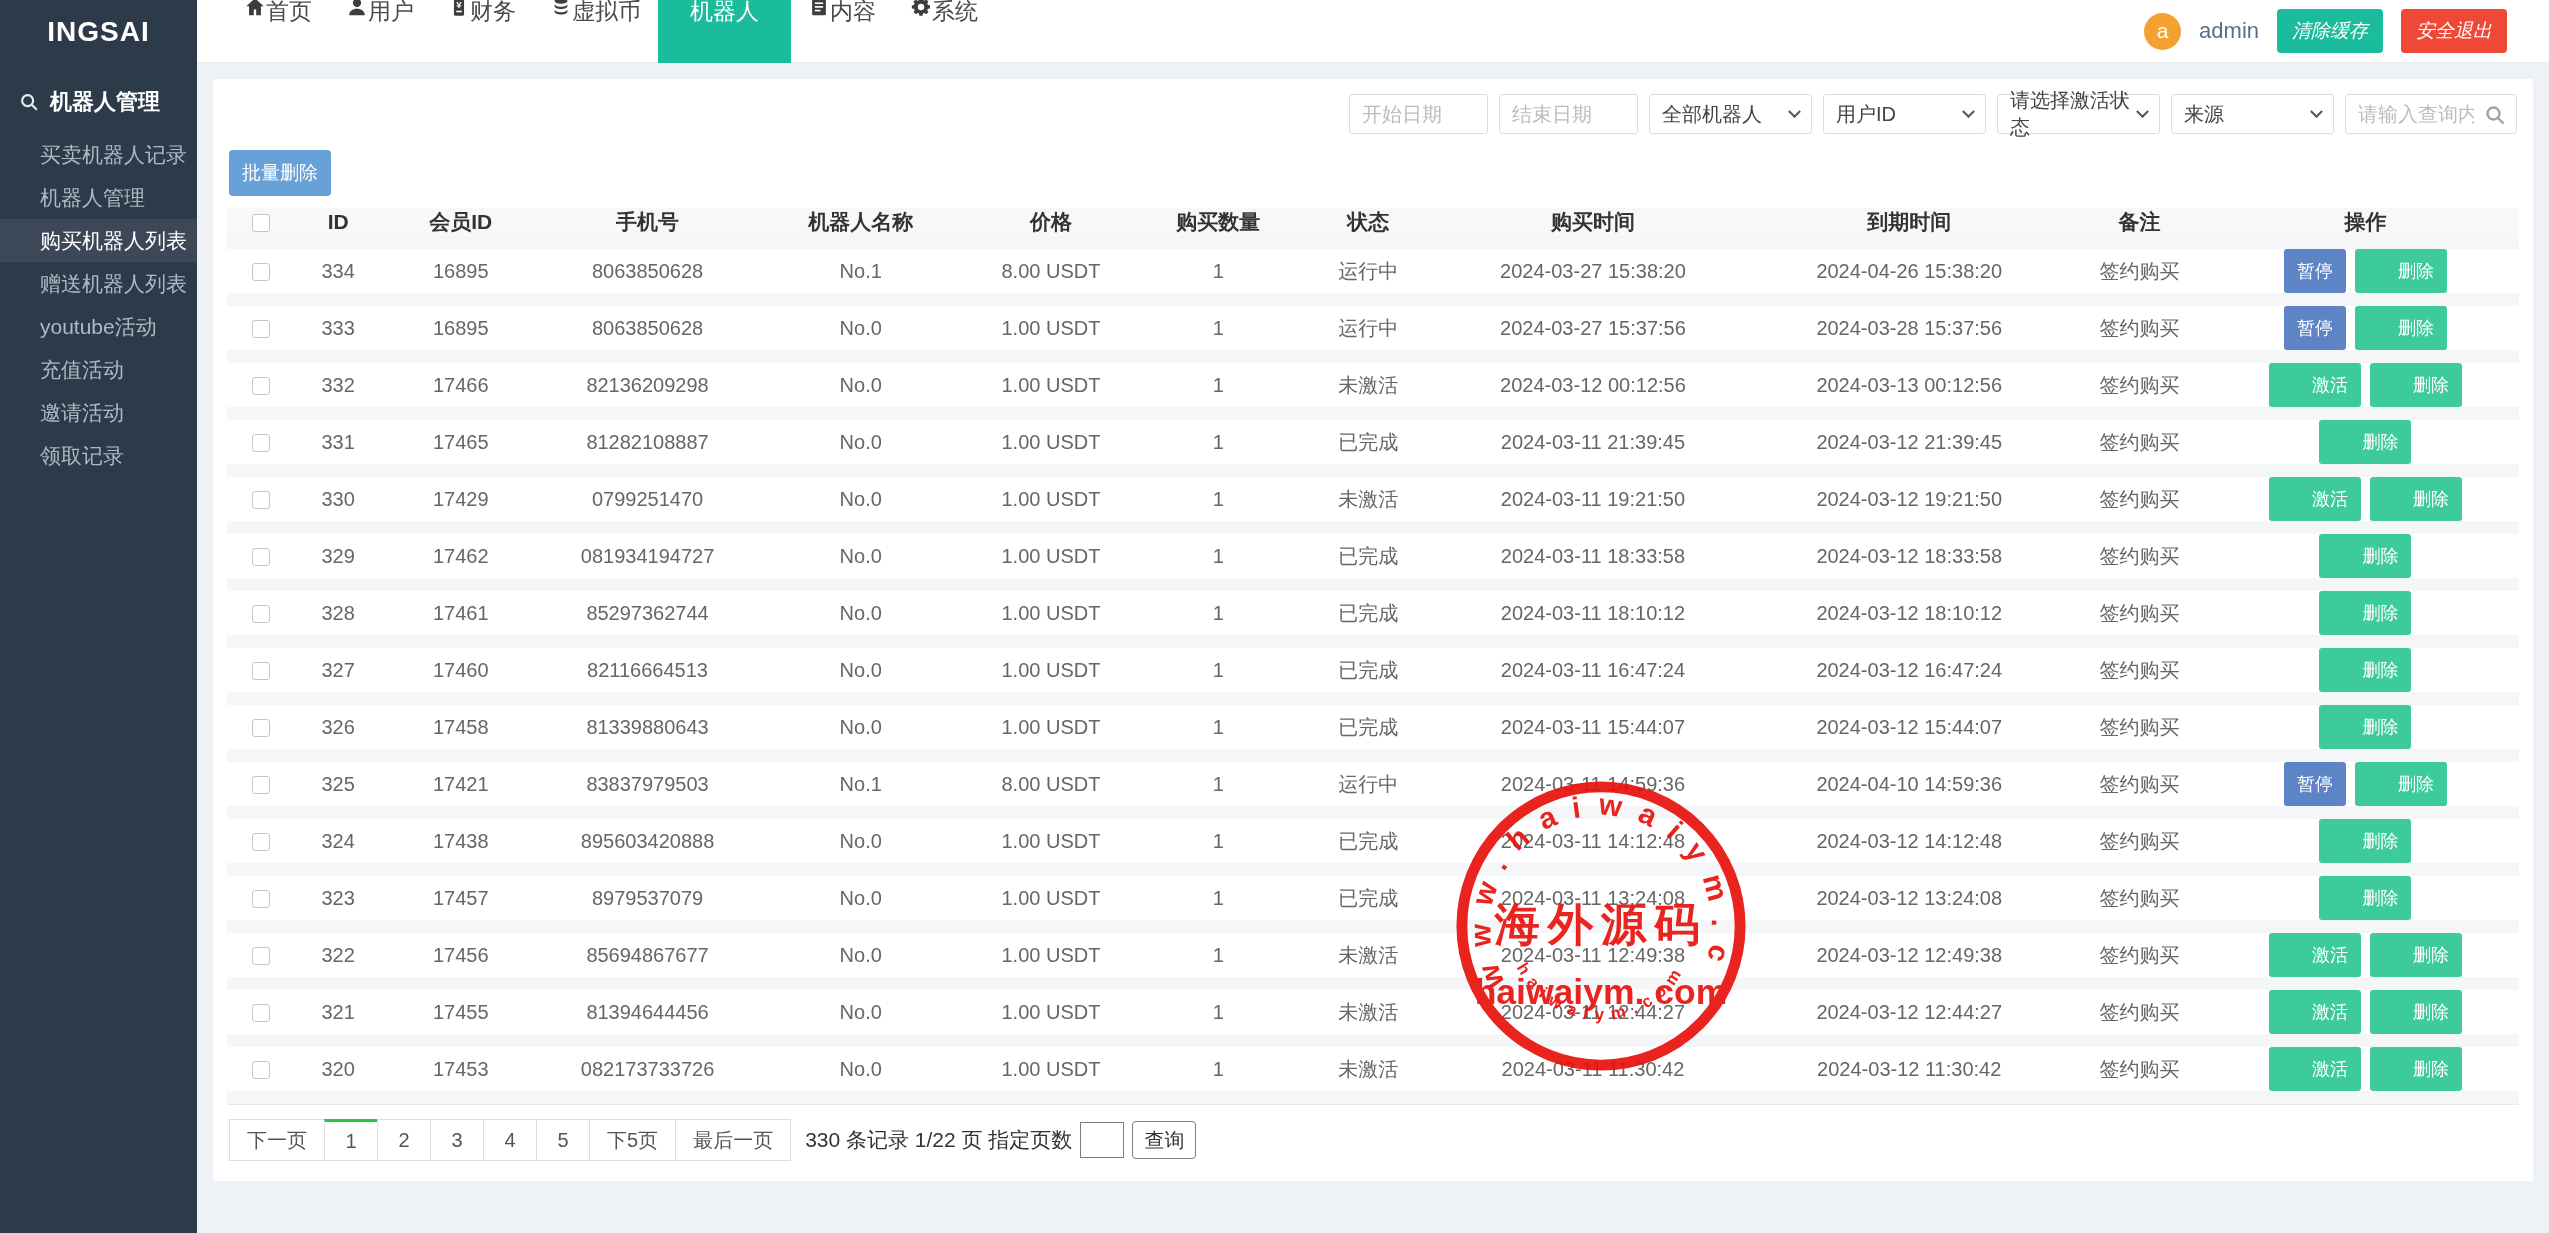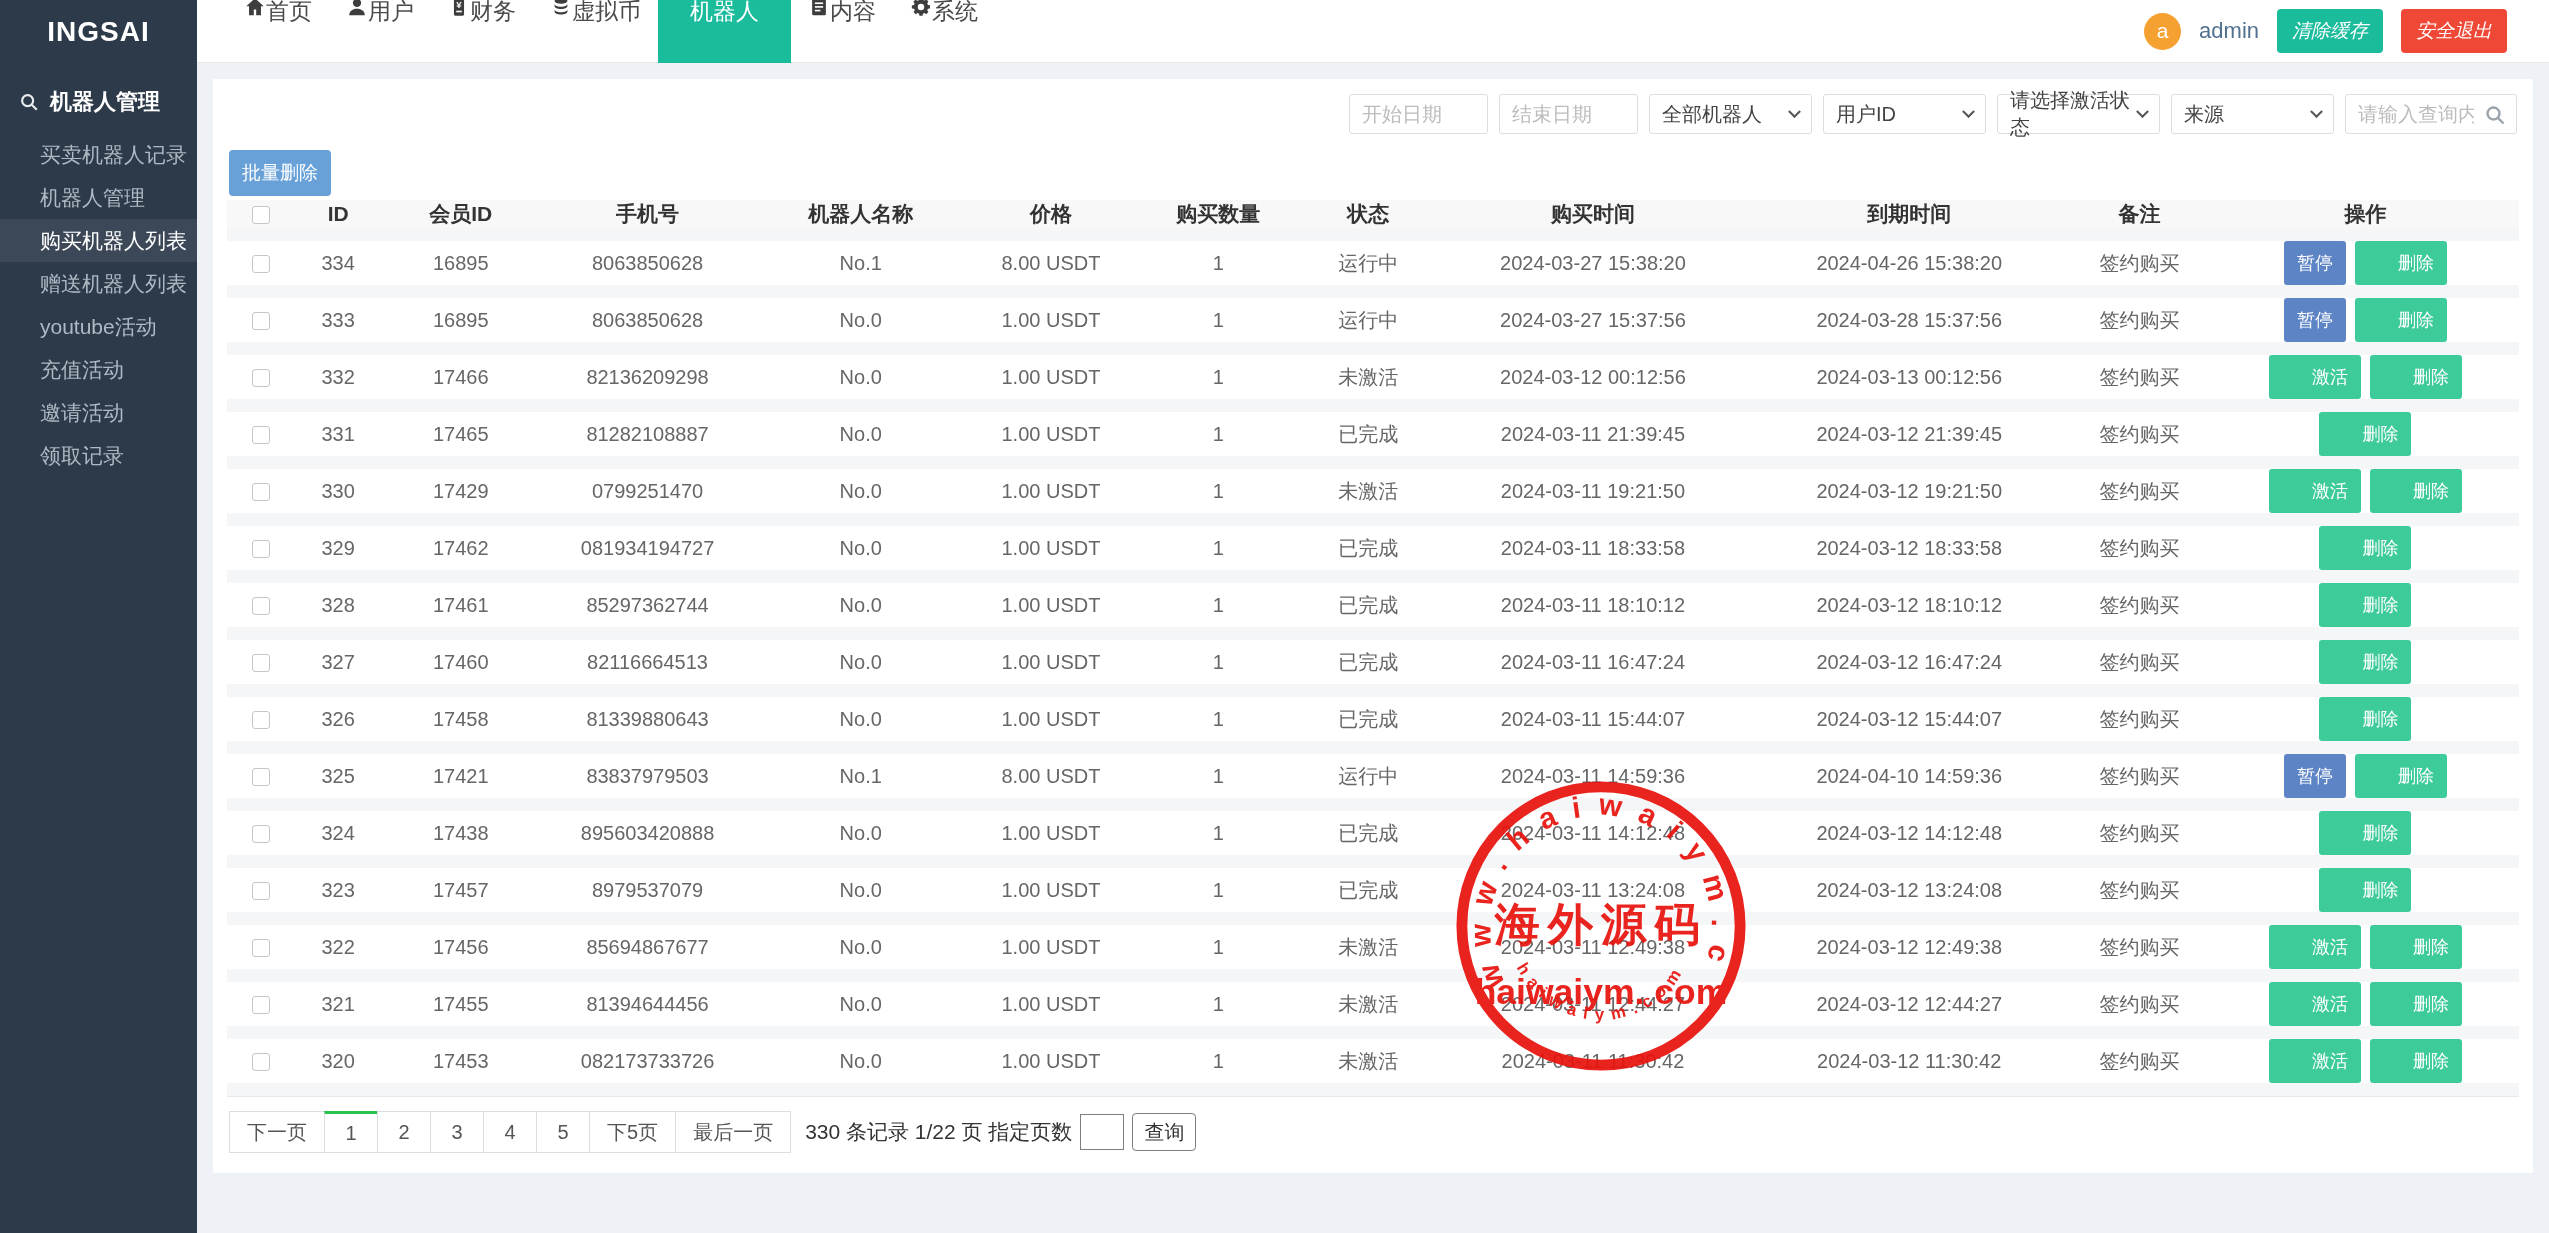--- a/index.html
+++ b/index.html
@@ -50,21 +50,21 @@
     padding:0 12px; cursor:pointer; color:#444; }
   .chev { width:9px; height:9px; border-right:2px solid #555; border-bottom:2px solid #555;
     transform:rotate(45deg) translate(-2px,-2px); flex-shrink:0; }
   .f-search { position:relative; }
   .f-search input { width:172px; padding:0 42px 0 12px; }
   .f-search .icon { position:absolute; right:10px; top:9px; color:#9aa3ab; }
   .batch { margin:16px 0 0 2px; background:#68a0d8; border:none; border-radius:4px;
     color:#fff; font-size:19px; padding:10px 13px; cursor:pointer; font-family:inherit; }
 
   
-  .tbl { width:100%; border-collapse:collapse; table-layout:fixed; margin-top:4px; }
+  .tbl { width:100%; border-collapse:collapse; table-layout:fixed; margin-top:12px; }
   .tbl th { background:#f8f8f8; font-size:21px; color:#333; font-weight:bold; height:31px;
     border-bottom:13px solid #f5f6f8; text-align:center; }
   .tbl td { background:#fff; height:40px; font-size:20px; color:#666; text-align:center;
     border-bottom:13px solid #f5f6f8; white-space:nowrap; overflow:hidden; }
   .cb { display:inline-block; width:18px; height:18px; border:1px solid #c6c6c6;
     border-radius:3px; background:#fff; vertical-align:middle; cursor:pointer; }
   .acts { display:flex; justify-content:center; align-items:center; gap:9px; }
   .act { border:none; border-radius:3px; color:#fff; font-size:18px; padding:10px 13px;
     cursor:pointer; font-family:inherit; }
   .act.delete, .act.activate { background:#3ecb9a;padding-left:43px; }

